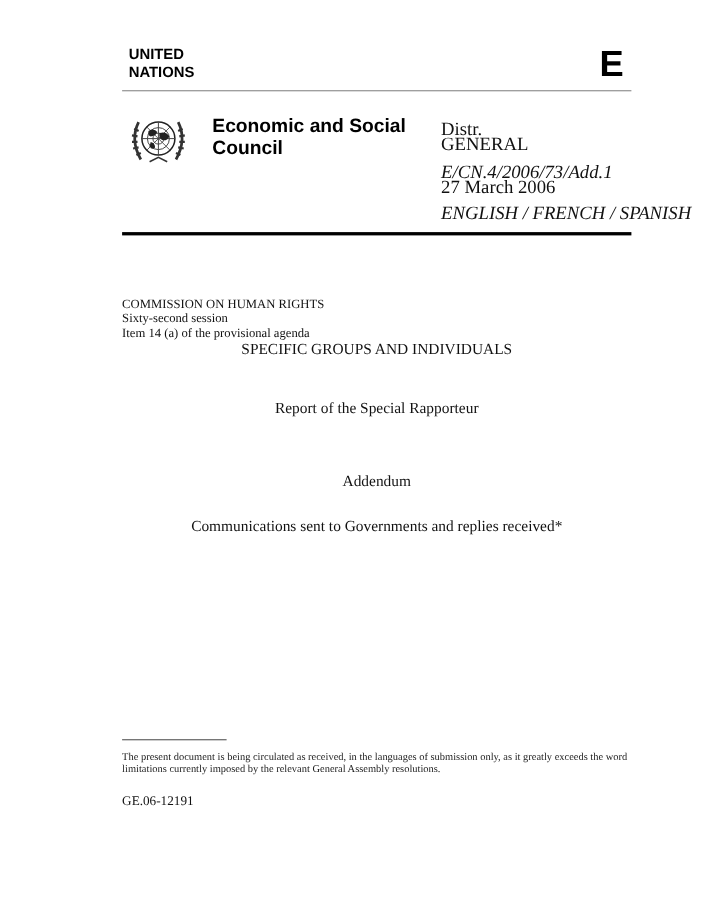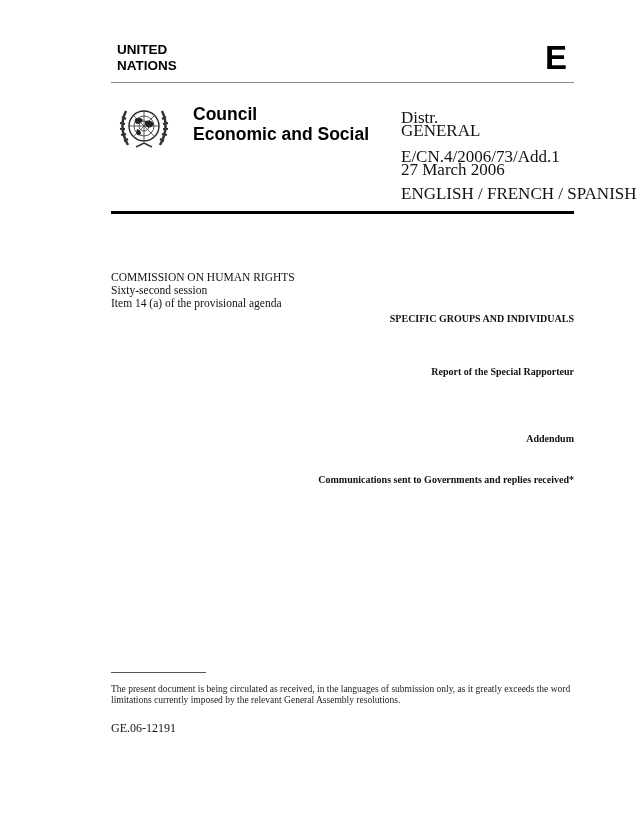--- a/index.html
+++ b/index.html
@@ -50,42 +50,42 @@
       font-size: 17.5px;
       line-height: 20px;
       color: #000;
     }
     .meta {
       left: 401px; top: 111px;
       font-size: 17px;
       line-height: 13px;
       color: #111;
     }
-    .meta .gap1 { margin-top: 13px; }
-    .meta .gap2 { margin-top: 11px; }
+    .meta .gap1 { margin-top: 13px; font-style: italic; }
+    .meta .gap2 { margin-top: 11px; font-style: italic; }
     .rule-thick {
       left: 111px; top: 211px;
       width: 463px; height: 3px;
       background: #000;
     }
 
     
     .commission {
       left: 111px; top: 229px;
       font-size: 11.5px;
       line-height: 13px;
       margin-top: 42px;
     }
 
     
     .center-block {
       left: 111px; width: 463px;
-      text-align: right;
-      font-weight: bold;
-      font-size: 10px;
+      text-align: center;
+      font-weight: normal;
+      font-size: 14px;
       line-height: 13px;
     }
     .h-groups { top: 312px; }
     .h-report { top: 365px; }
     .h-addendum { top: 432px; }
     .h-comms { top: 473px; }
 
     
     .fn-rule {
       left: 111px; top: 672px;
@@ -135,22 +135,22 @@
 
     <path d="M19 18 q5 -3 8 1 q-2 4 -6 4 q-3 -1 -2 -5z" fill="#222"></path>
     <path d="M29 20 q6 -2 9 3 q-3 5 -7 3 q-3 -2 -2 -6z" fill="#222"></path>
     <path d="M21 28 q4 1 4 5 q-3 3 -5 -1z" fill="#222"></path>
 
     <path d="M20 46 L28 42 L36 46" stroke="#333" stroke-width="1.5" fill="none"></path>
   </svg>
 </div>
 
 <div class="abs organ">
+  <div>Economic and Social</div>
   <div>Council</div>
-  <div>Economic and Social</div>
 </div>
 
 <div class="abs meta">
   <div>Distr.</div>
   <div>GENERAL</div>
   <div class="gap1">E/CN.4/2006/73/Add.1</div>
   <div>27 March 2006</div>
   <div class="gap2">ENGLISH / FRENCH / SPANISH</div>
 </div>
 

